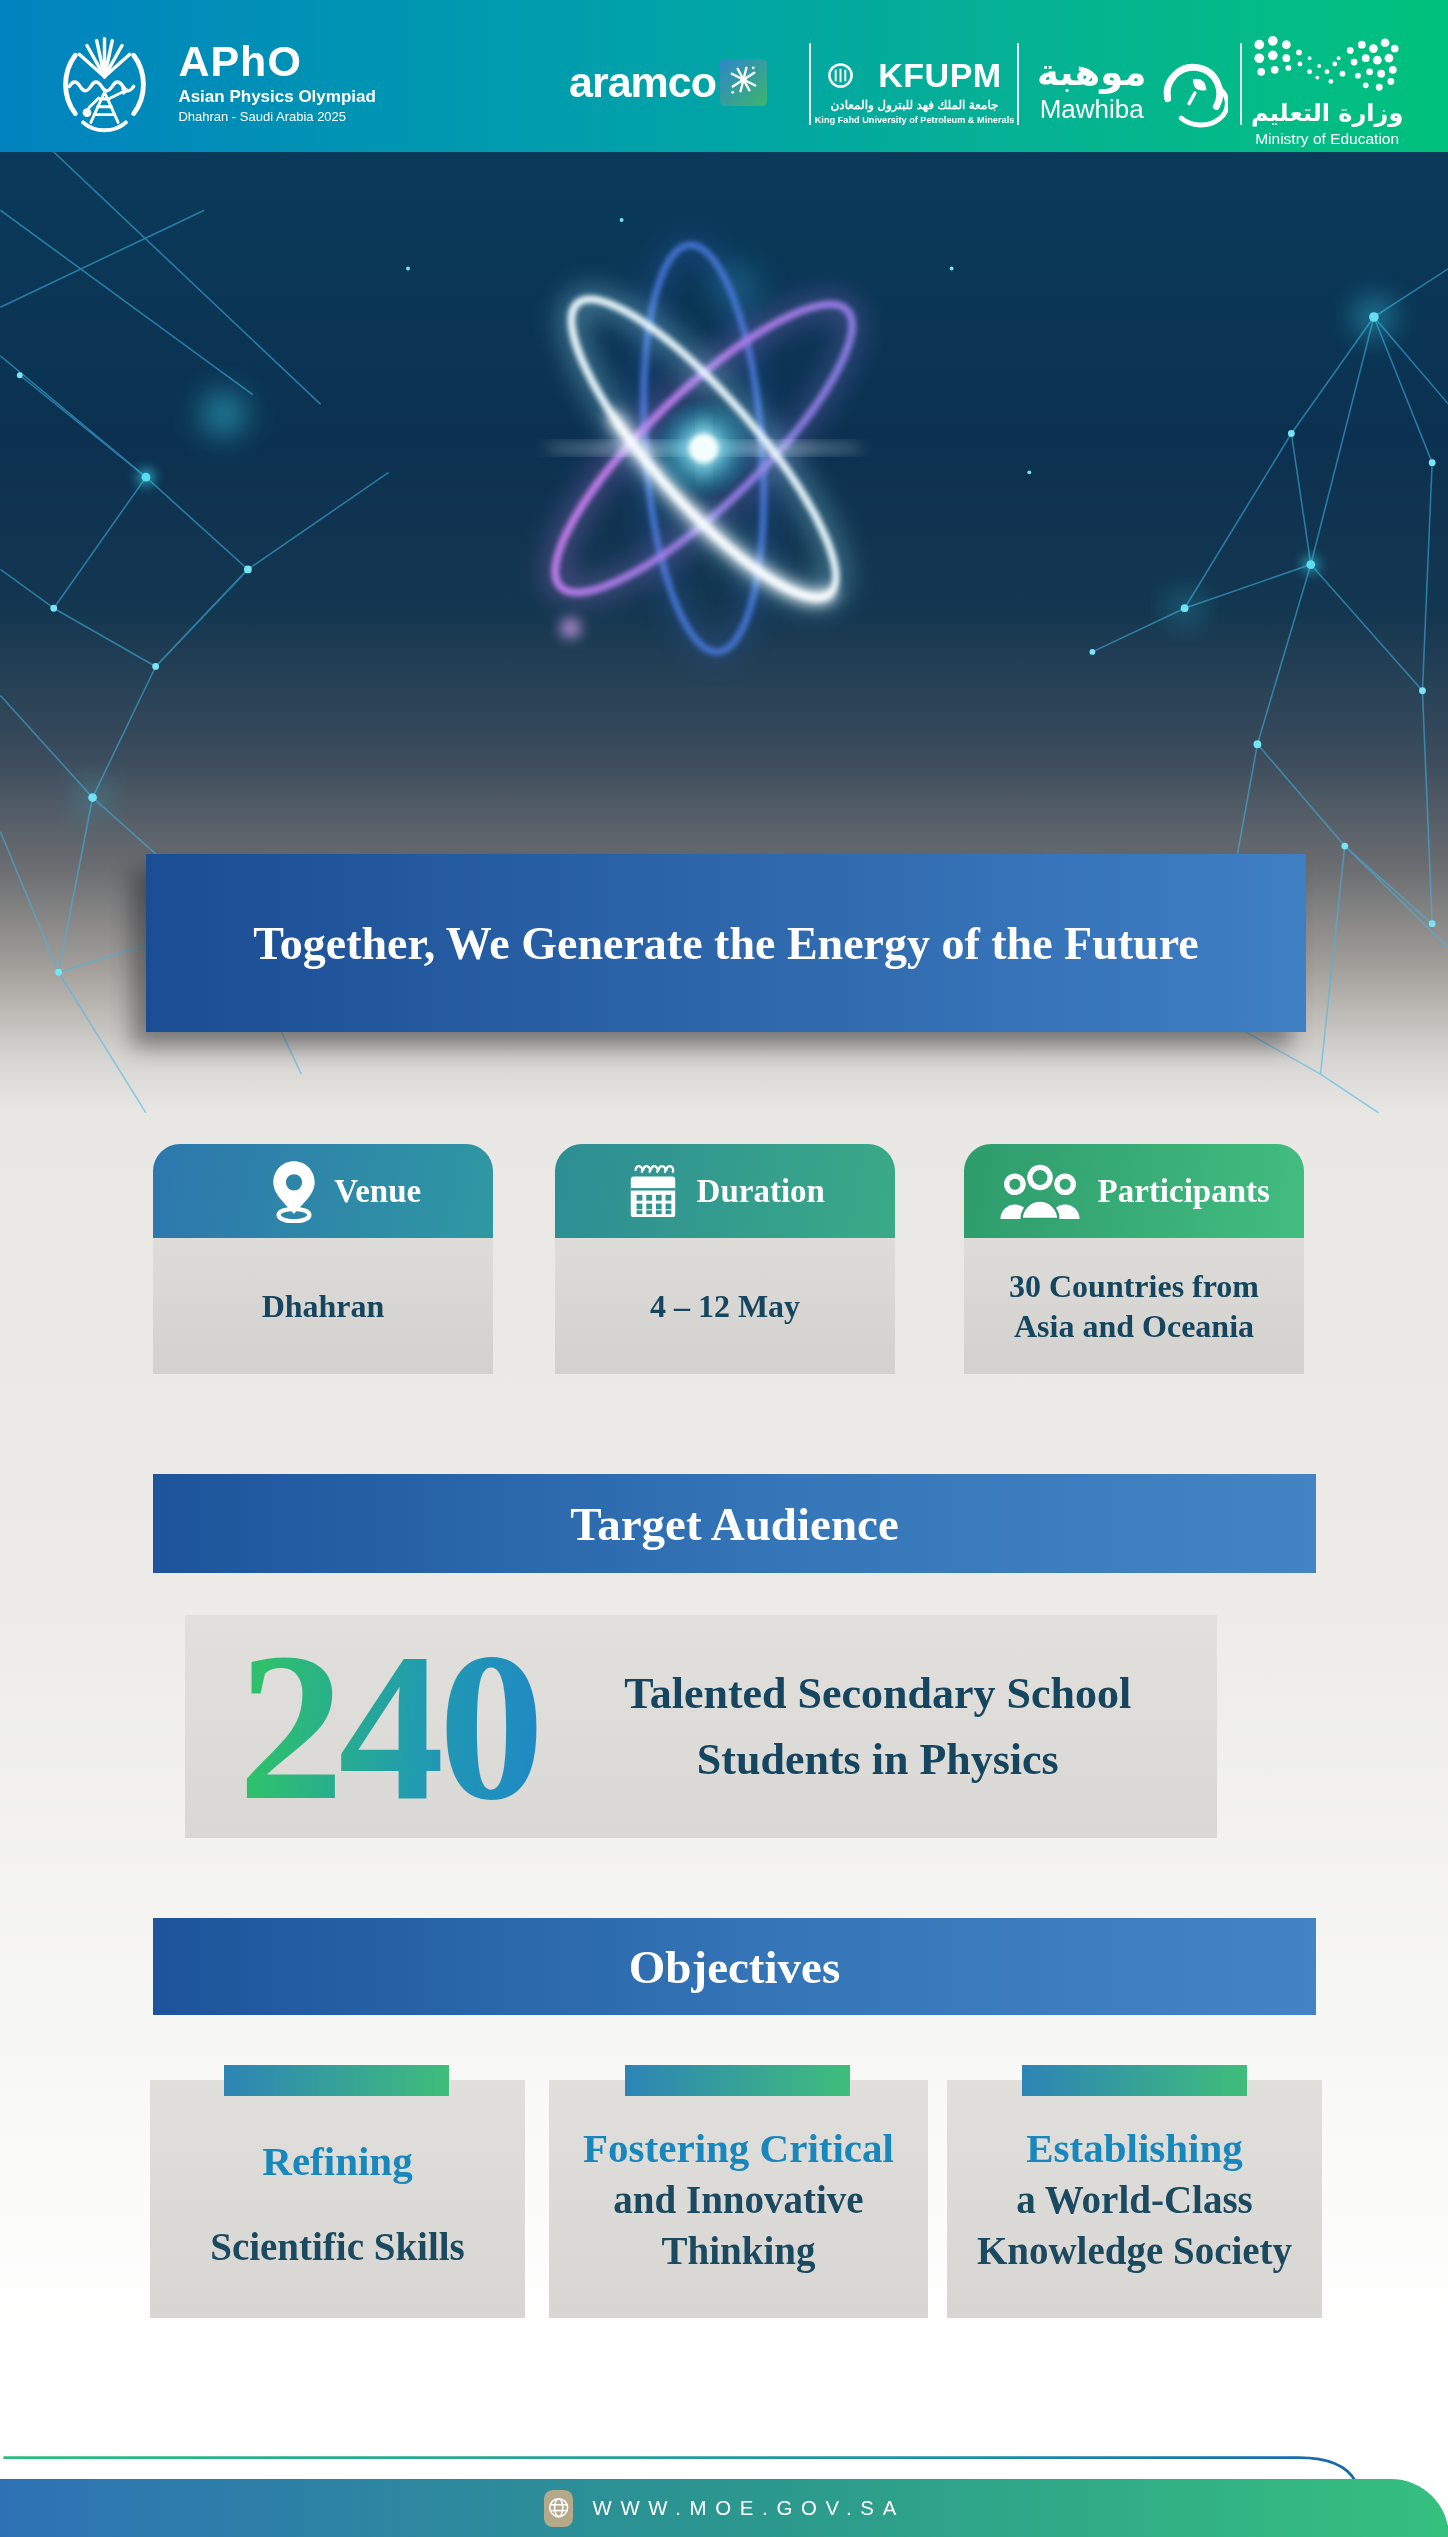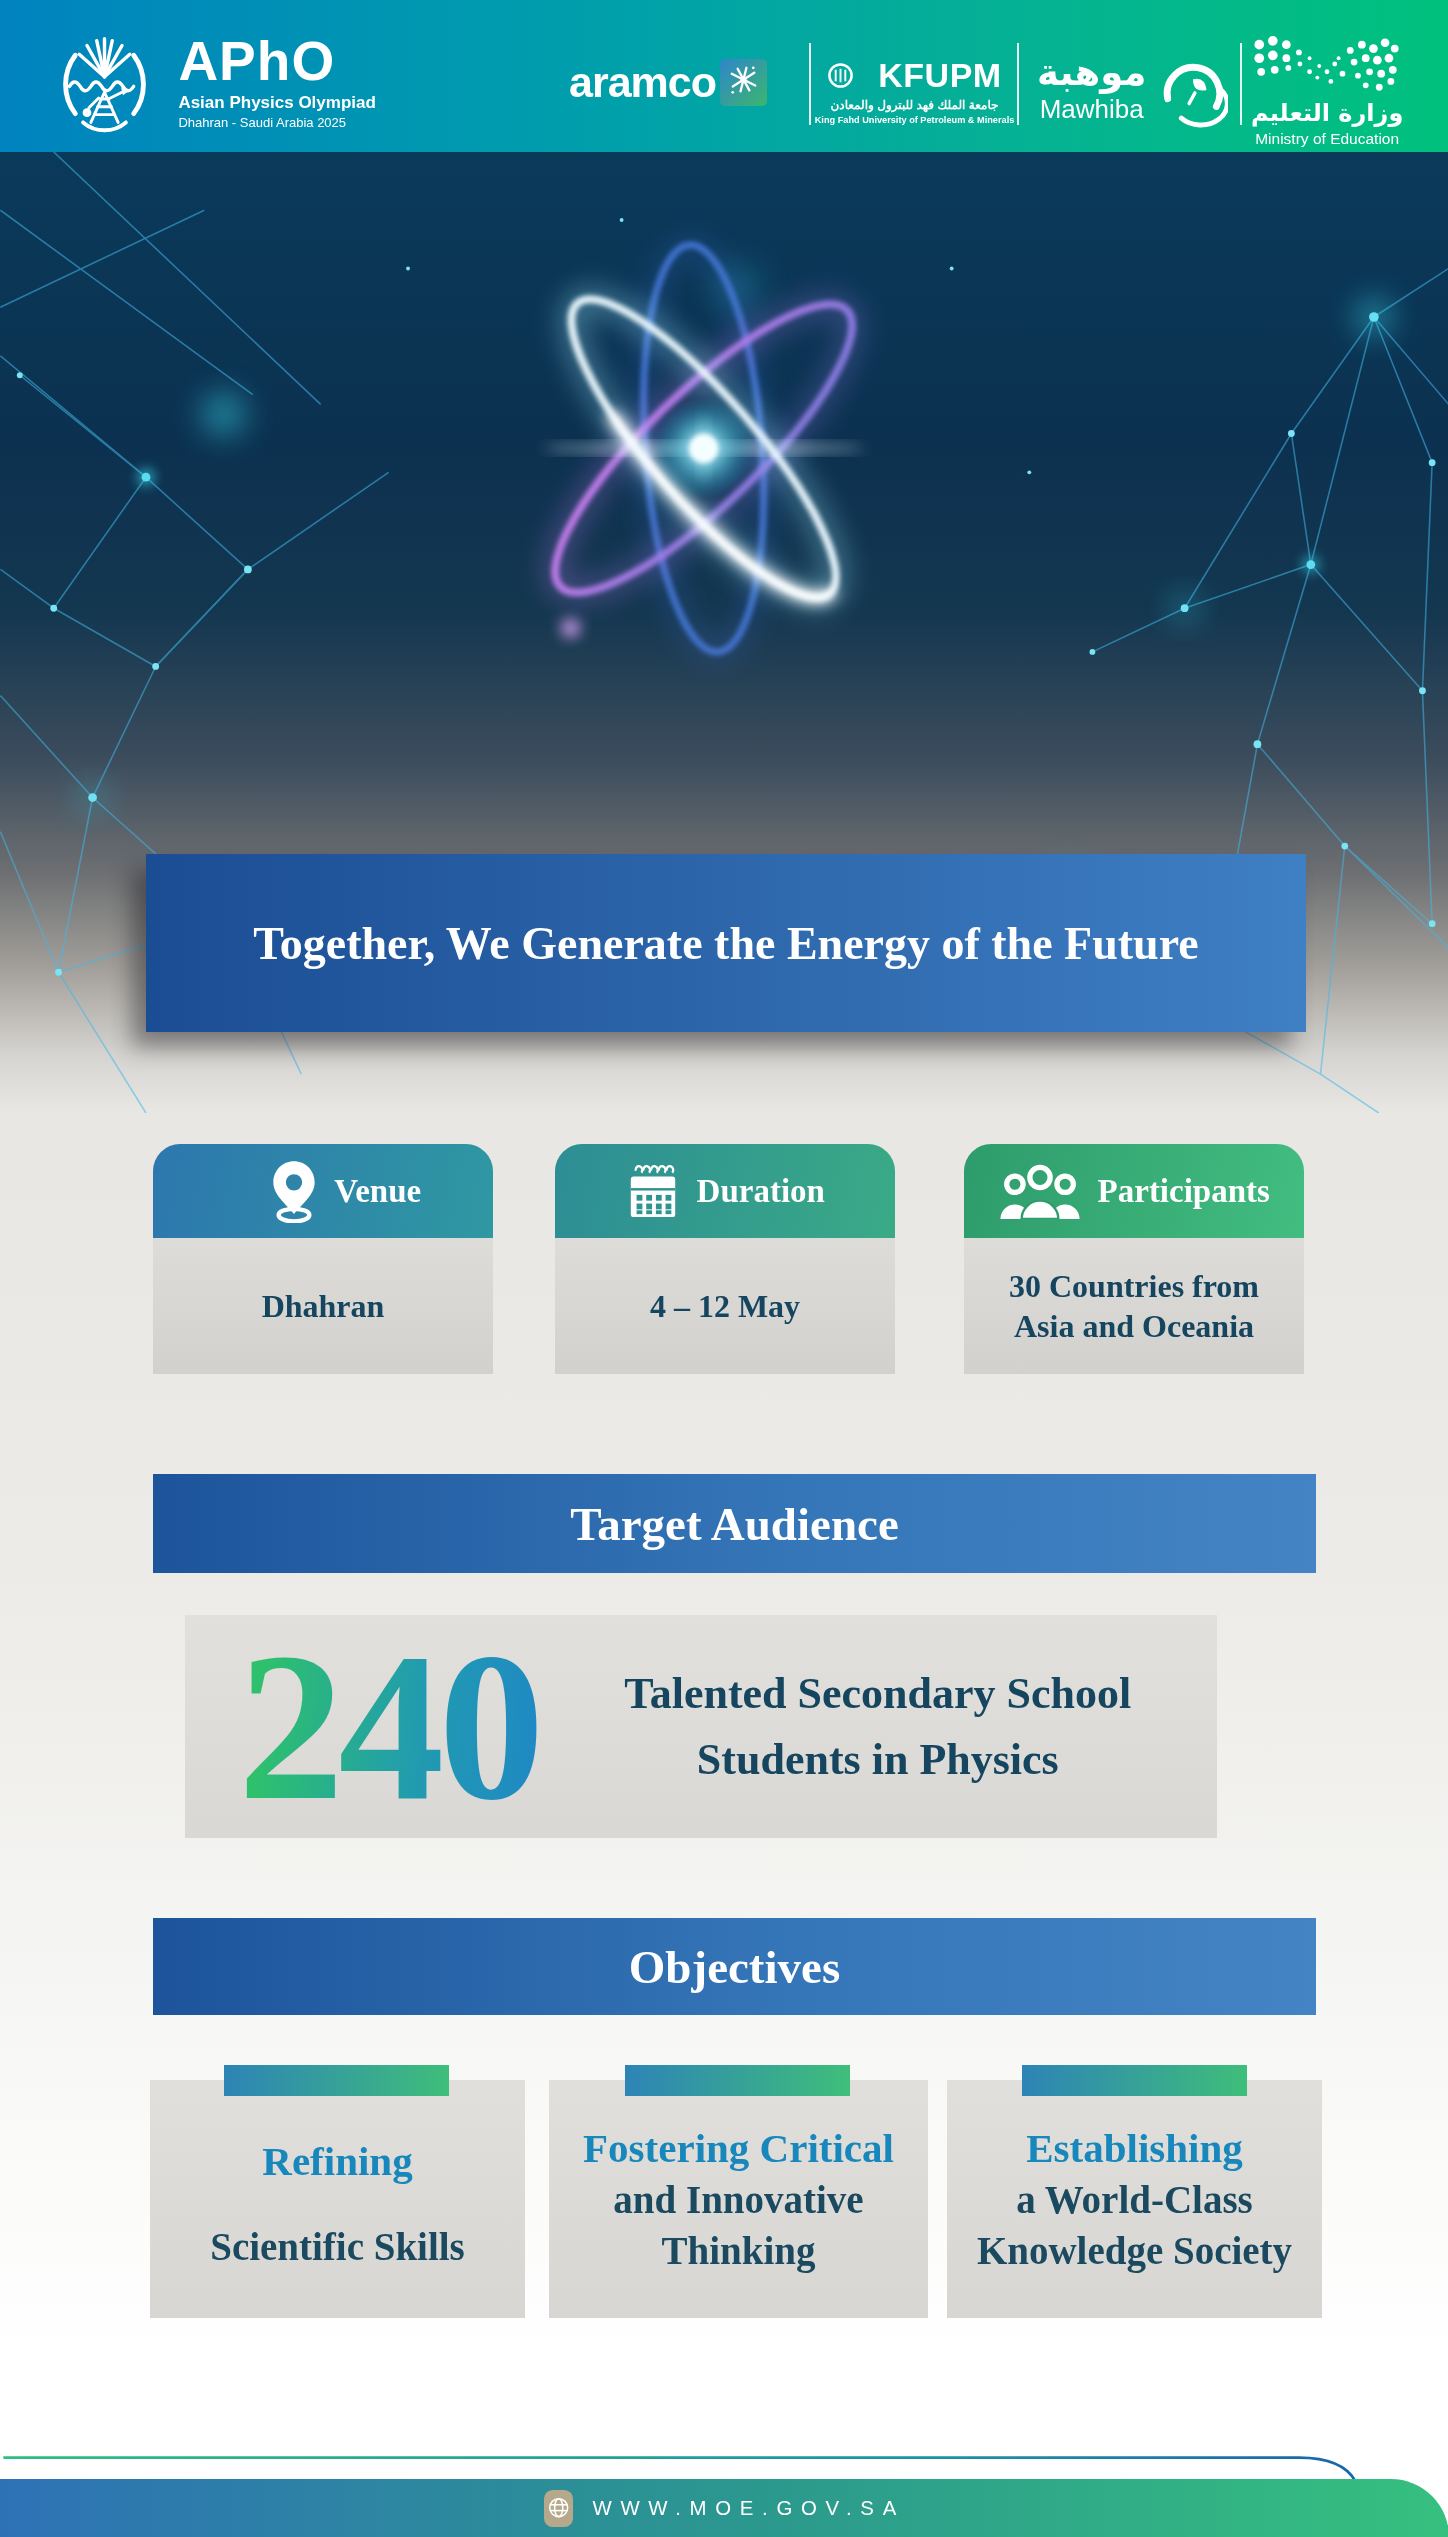--- a/index.html
+++ b/index.html
@@ -5,21 +5,21 @@
   html,body{margin:0;padding:0;background:#ffffff;}
   .page{position:relative;width:1449px;height:2538px;overflow:hidden;
     background:linear-gradient(180deg,#e8e7e3 44%,#ecebe8 62%,#f7f7f5 80%,#ffffff 93%,#ffffff 100%);
     font-family:"Liberation Serif",serif;}
 
   
   .header{position:absolute;top:0;left:0;width:1449px;height:165px;
     background:linear-gradient(90deg,#0083bf 0%,#00a0ab 42%,#05b194 70%,#00c17d 100%);}
   .apho{position:absolute;left:50px;top:0;height:165px;display:flex;align-items:center;gap:19.4px;}
   .apho-text{color:#fff;font-family:"Liberation Sans",sans-serif;}
-  .apho-acro{font-size:55px;font-weight:bold;line-height:.95;letter-spacing:1px;}
+  .apho-acro{font-size:43px;font-weight:bold;line-height:.95;letter-spacing:1px;}
   .apho-l1{font-size:17px;font-weight:bold;margin-top:5.8px;}
   .apho-l2{font-size:13px;margin-top:1.9px;}
   .hdr-div{position:absolute;top:43px;width:1.9px;height:82px;background:rgba(255,255,255,.9);}
   .aramco{position:absolute;left:569px;top:0;height:165px;display:flex;align-items:center;gap:4px;}
   .aramco-word{color:#fff;font-family:"Liberation Sans",sans-serif;font-size:43px;font-weight:bold;letter-spacing:-1px;}
   .kfupm{position:absolute;left:824px;top:56px;width:181px;display:flex;flex-direction:column;align-items:center;color:#fff;font-family:"Liberation Sans",sans-serif;}
   .kfupm-row{display:flex;align-items:center;gap:24px;}
   .kfupm-acro{font-size:34px;font-weight:800;letter-spacing:0.5px;}
   .kfupm-ar{font-size:12px;margin-top:2.9px;font-weight:bold;}
   .kfupm-en{font-size:9.2px;font-weight:bold;margin-top:2.9px;white-space:nowrap;}

